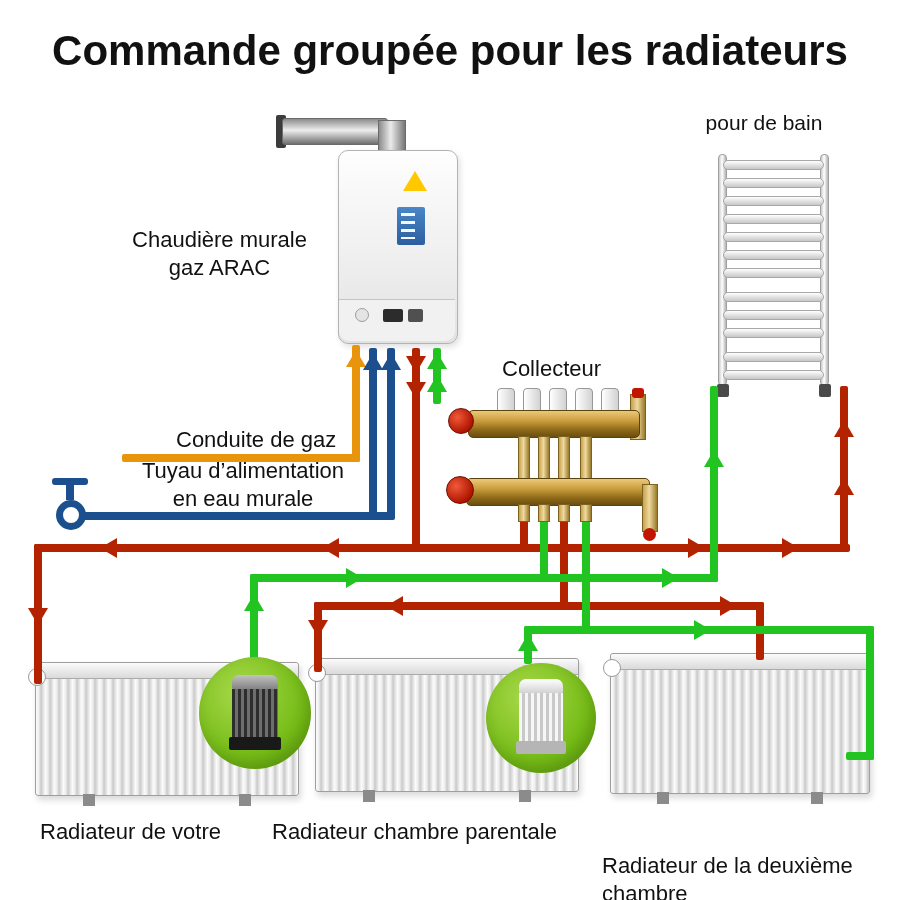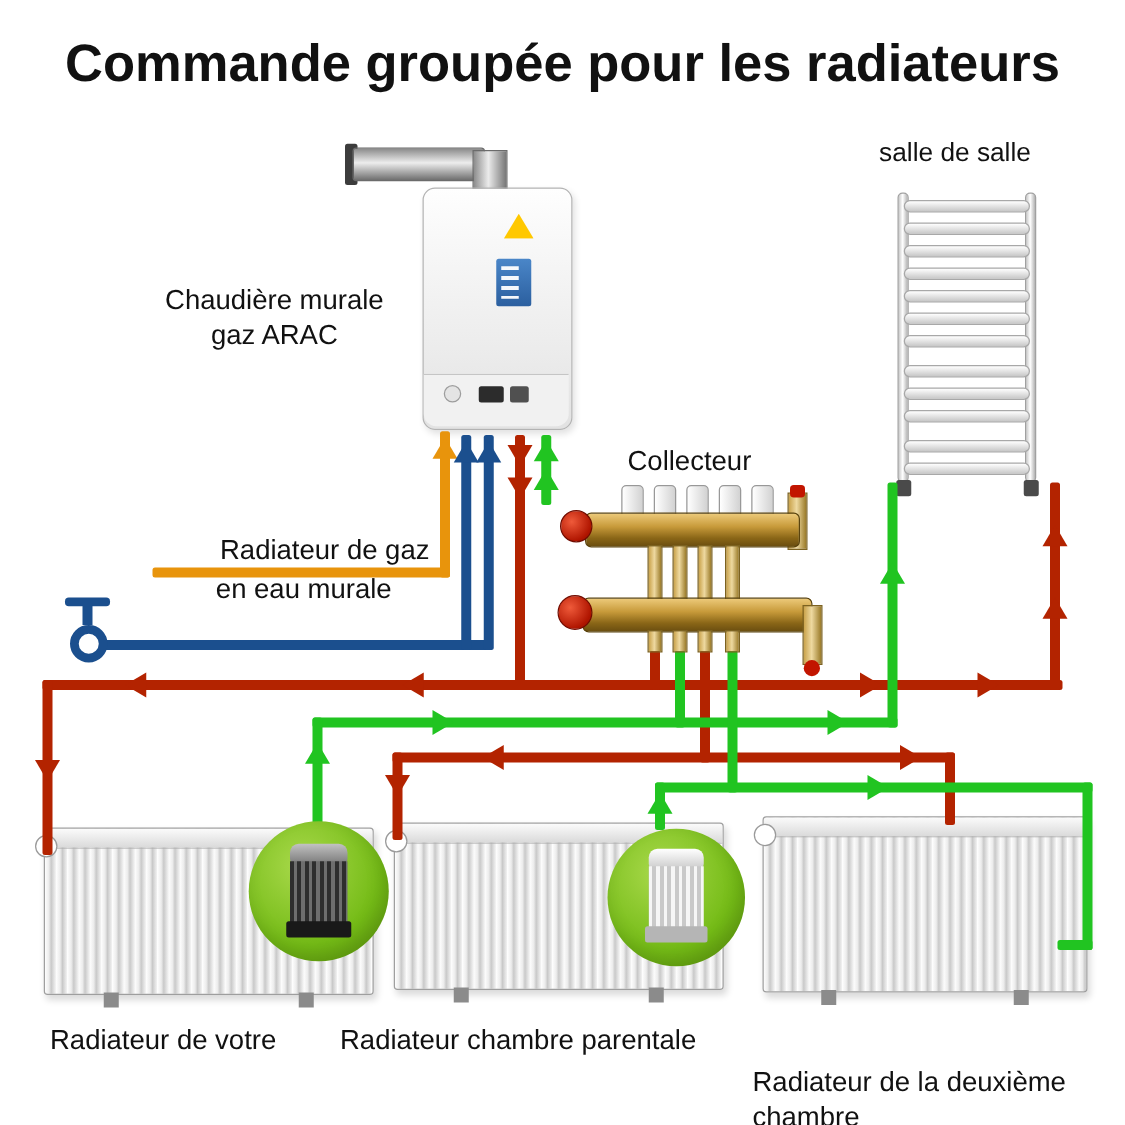--- a/index.html
+++ b/index.html
@@ -59,29 +59,30 @@
   .faucet-part{position:absolute;background:var(--cold-water,#1b4f8e);z-index:5;}
 </style>
 </head>
 <body>
 
 <div id="stage">
 
   <div class="title-line" style="top:28px;">Commande groupée pour les radiateurs</div>
 
   <div class="label" style="left:648px;top:110px;width:232px;text-align:center;font-size:21px;">
-    <span style="display:block;">salle de salle</span>
+    <span style="display:block;">pour de bain</span>
   </div>
   <div class="label" style="left:112px;top:226px;width:215px;text-align:center;">
     <span style="display:block;text-align:center;">Chaudière murale</span>
     <span style="display:block;">gaz ARAC</span>
   </div>
   <div class="label" style="left:502px;top:355px;">Collecteur</div>
-  <div class="label" style="left:176px;top:426px;">Radiateur de gaz</div>
+  <div class="label" style="left:176px;top:426px;">Conduite de gaz</div>
   <div class="label" style="left:128px;top:457px;width:230px;text-align:center;">
+    <span style="display:block;">Tuyau d’alimentation</span>
     <span style="display:block;">en eau murale</span>
   </div>
   <div class="label" style="left:40px;top:818px;">Radiateur de votre</div>
   <div class="label" style="left:272px;top:818px;">Radiateur chambre parentale</div>
   <div class="label" style="left:602px;top:852px;">
     <span style="display:block;">Radiateur de la deuxième</span>
     <span style="display:block;">chambre</span>
   </div>
 
   <div class="abs flue" style="left:276px;top:115px;width:10px;height:33px;background:#3c3c3c;border-radius:2px;"></div>

